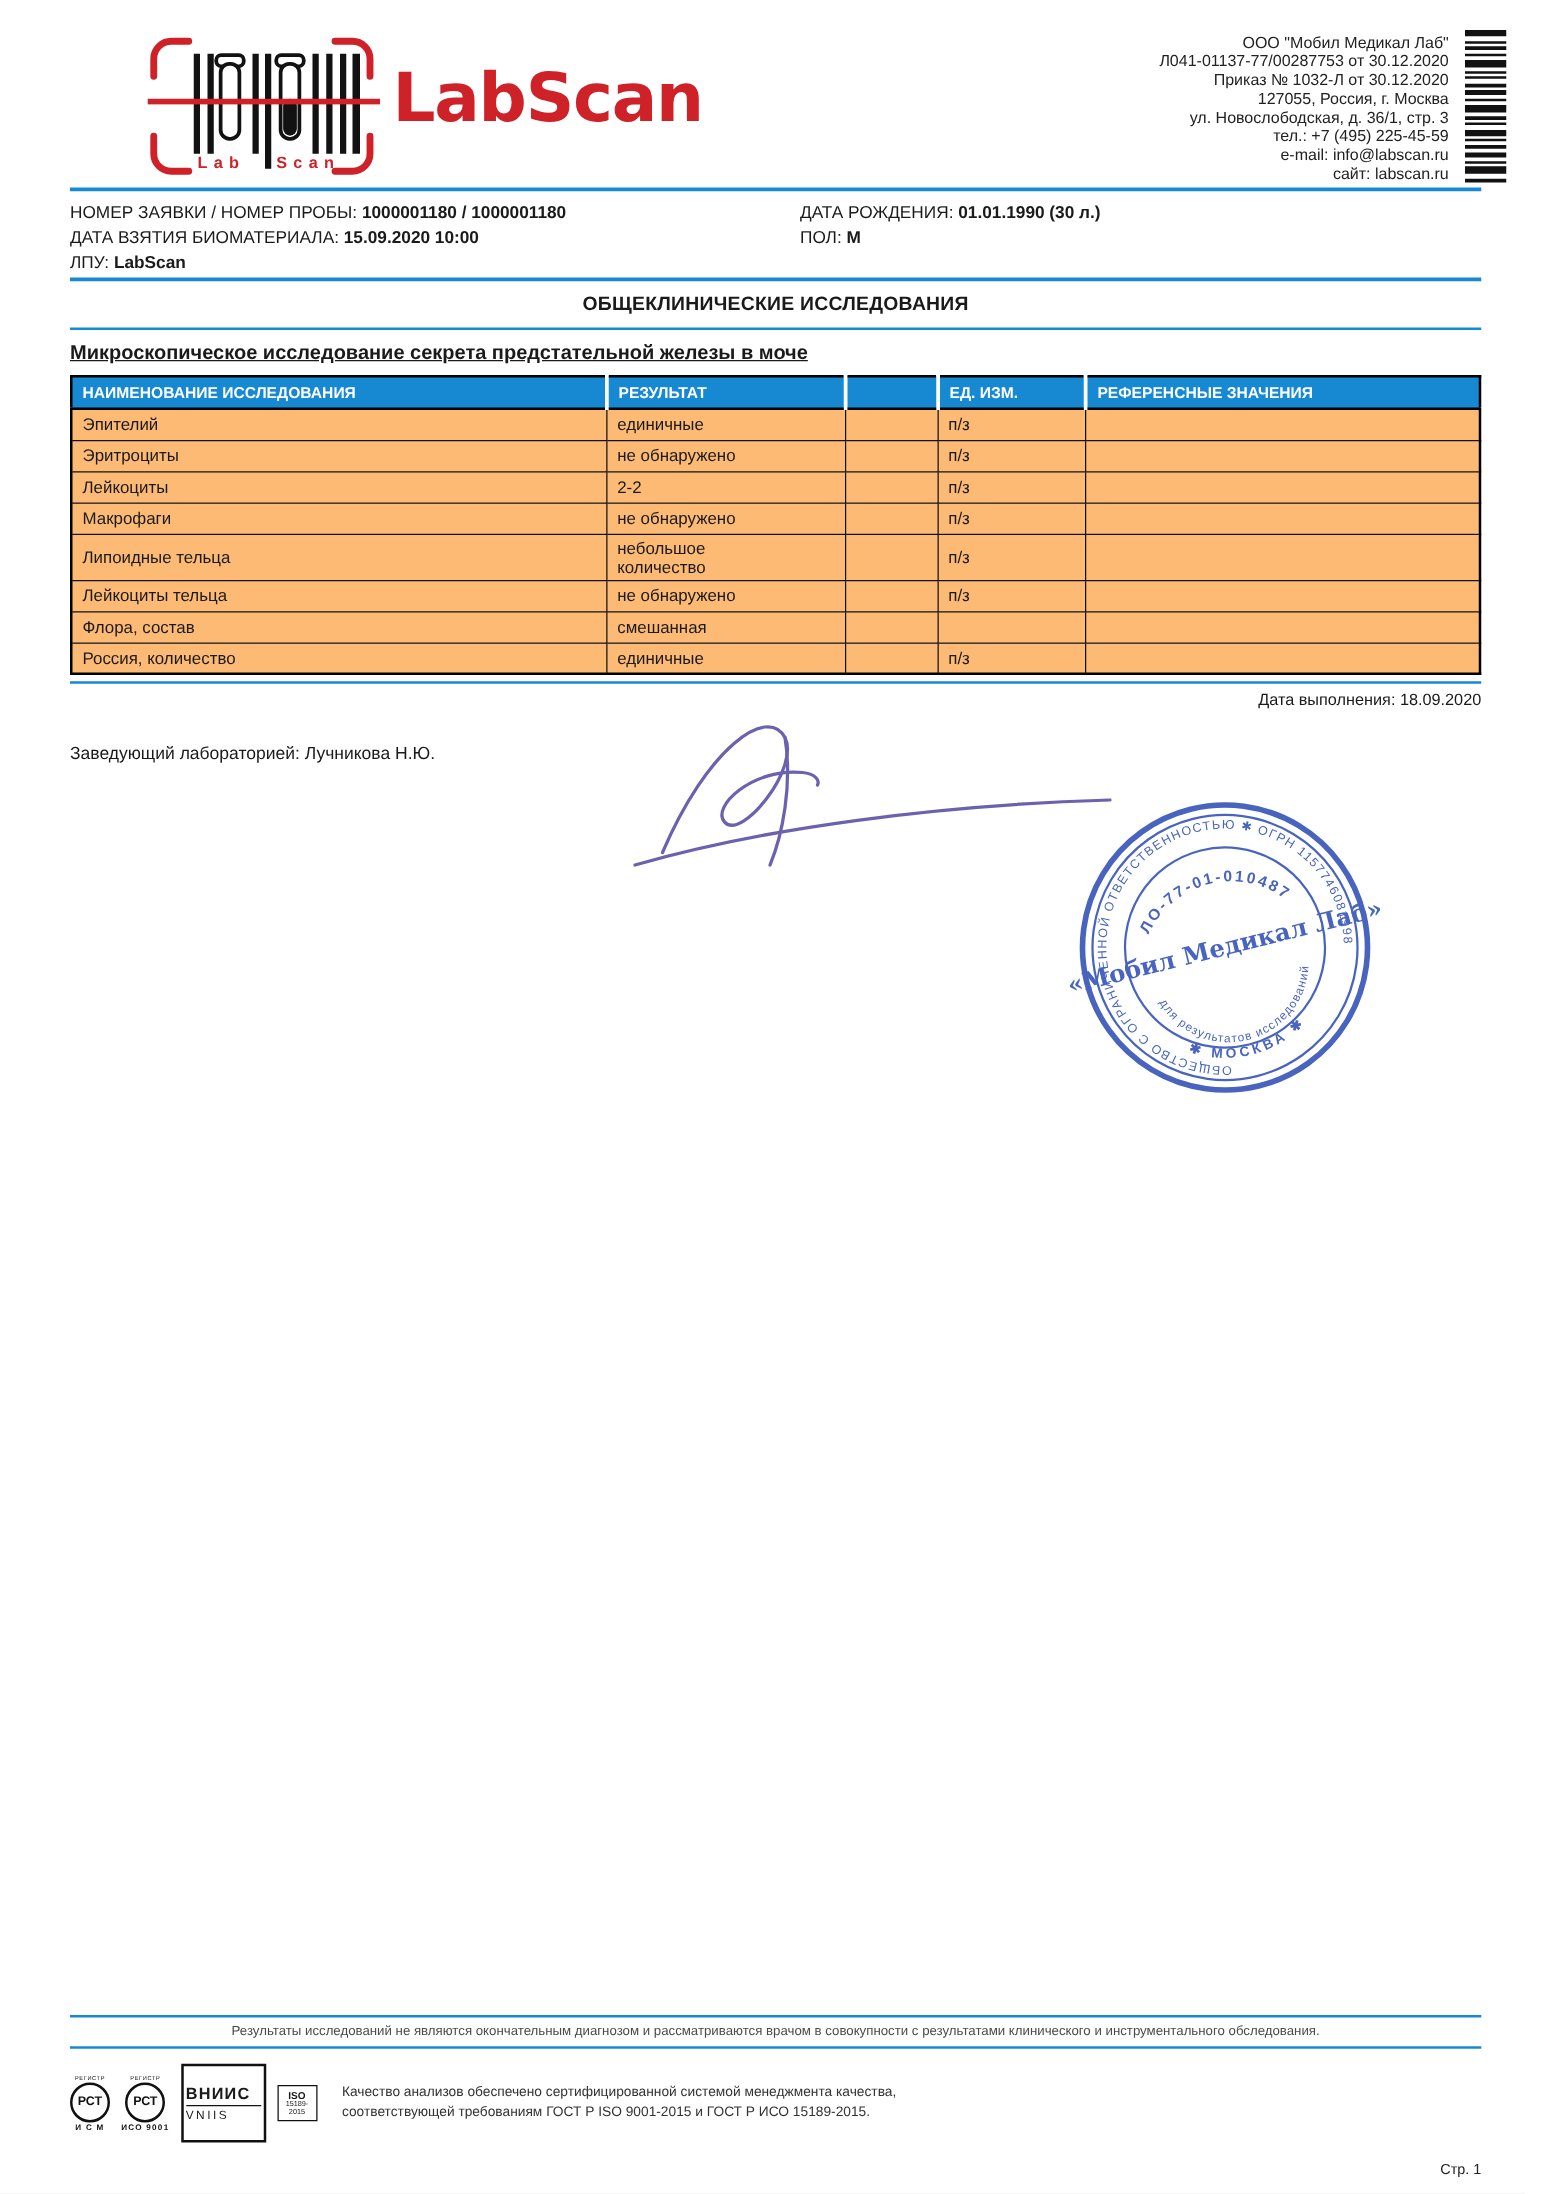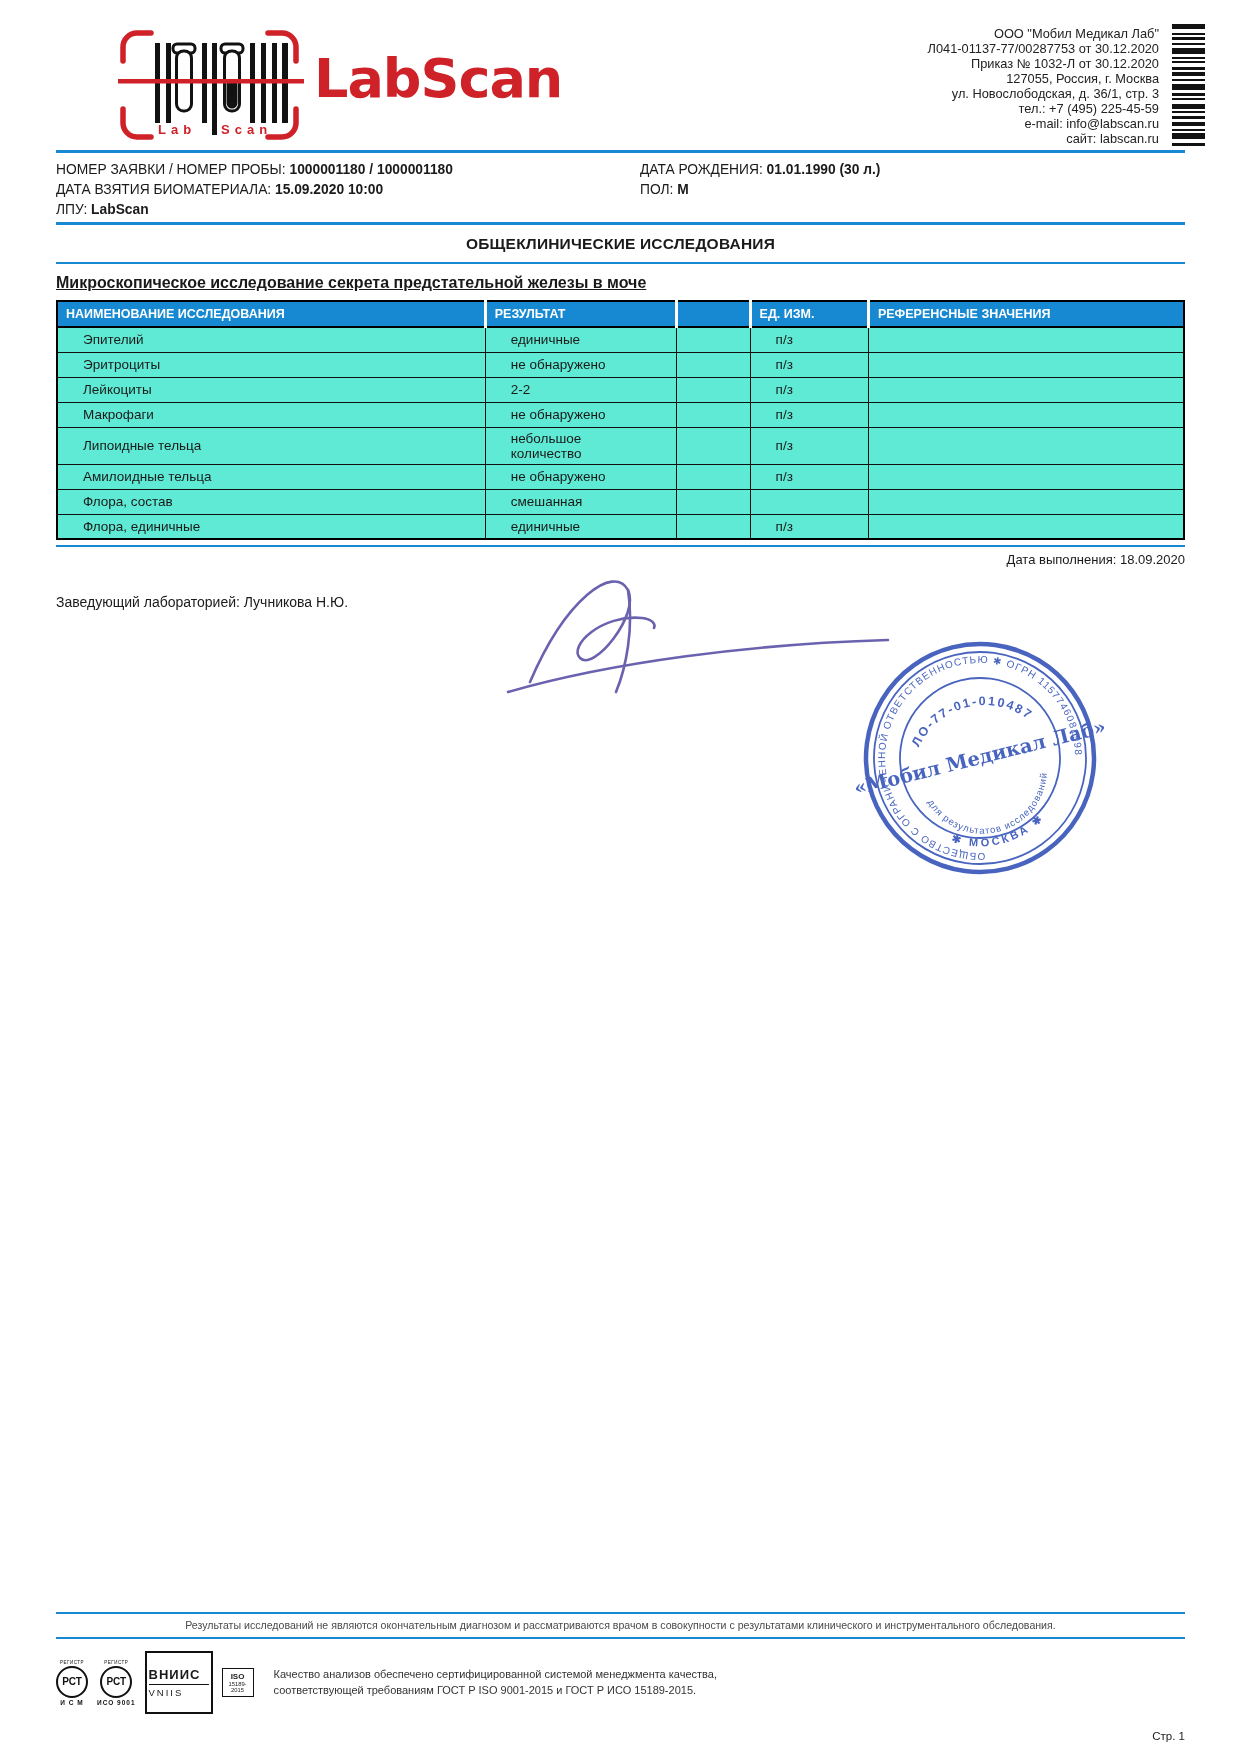--- a/index.html
+++ b/index.html
@@ -40,22 +40,22 @@
   .test-title { font-size:16px; font-weight:bold; margin:10px 0 8px 0;text-decoration:underline; }
 
   
   table.results { width:100%; border-collapse:collapse; border:2px solid #000; table-layout:fixed; }
   table.results th {
     background:#1789d2; color:#fff; font-size:12.5px; font-weight:bold;
     text-align:left; padding:5px 8px; border-left:3px solid #fff; border-bottom:2px solid #000;
   }
   table.results th:first-child { border-left:none; }
   table.results td {
-    border:1.5px solid #111; font-size:13.5px; padding:3px 25px; height:25px;
-    vertical-align:middle; white-space:pre-line; background:#5eead4;
+    border:1.5px solid #111; font-size:13.5px; padding:3px 8px; height:25px;
+    vertical-align:middle; white-space:pre-line; background:#fdba74;
   }
 
   .after-table-note { text-align:right; font-size:13px; margin-top:4px; }
   .exec-date { text-align:right; font-size:13px; margin-top:5px; }
   .signatory { font-size:14px; margin-top:27px; }
 
   
   .signature { position:absolute; left:502px; top:560px; }
   .stamp { position:absolute; left:856px; top:634px; opacity:.88; }
 
@@ -232,35 +232,35 @@
           </tr>
           <tr>
             <td>Липоидные тельца</td>
             <td>небольшое
 количество</td>
             <td></td>
             <td>п/з</td>
             <td></td>
           </tr>
           <tr>
-            <td>Амилоидные тельца</td>
+            <td>Лейкоциты тельца</td>
             <td>не обнаружено</td>
             <td></td>
             <td>п/з</td>
             <td></td>
           </tr>
           <tr>
             <td>Флора, состав</td>
             <td>смешанная</td>
             <td></td>
             <td></td>
             <td></td>
           </tr>
           <tr>
-            <td>Флора, единичные</td>
+            <td>Россия, количество</td>
             <td>единичные</td>
             <td></td>
             <td>п/з</td>
             <td></td>
           </tr>
         </tbody>
     </table>
 
     <hr class="rule thin" style="margin-top:5px;">
     <div class="exec-date">Дата выполнения: 18.09.2020</div>

